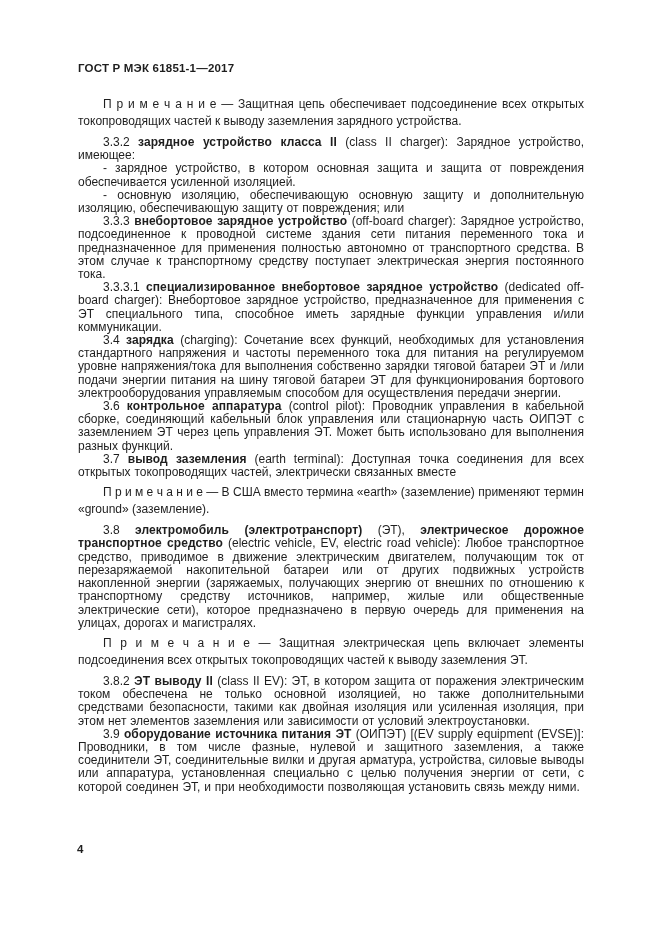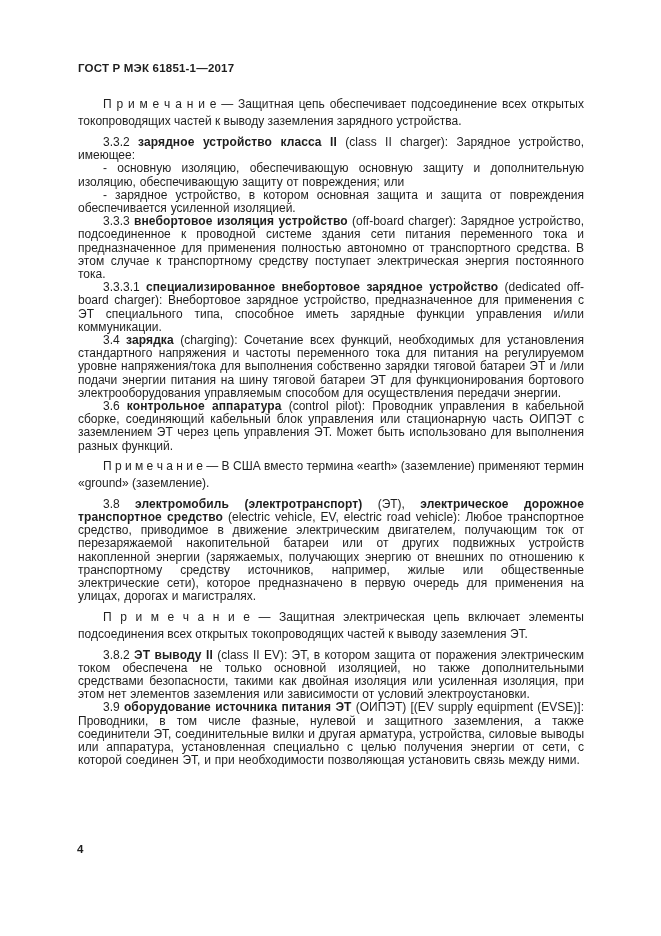--- a/index.html
+++ b/index.html
@@ -57,26 +57,27 @@
 </style>
 </head>
 <body style="background: rgb(255, 255, 255);">
 
 <div class="page" style="color: rgb(30, 30, 30);">
   <div class="content">
     <p class="doc-header">ГОСТ Р МЭК 61851-1—2017</p>
     <div>
         <p class="para note"><span>П р и м е ч а н и е  — Защитная цепь обеспечивает подсоединение всех открытых токопроводящих частей к выводу заземления зарядного устройства.</span></p>
         <p class="para body"><span>3.3.2 </span><b>зарядное устройство класса II</b><span> (class II charger): Зарядное устройство, имеющее:</span></p>
+        <p class="para body"><span>- зарядное устройство, в котором основная защита и защита от повреждения обеспечивается усиленной изоляцией.</span></p>
         <p class="para body"><span>- основную изоляцию, обеспечивающую основную защиту и дополнительную изоляцию, обеспечивающую защиту от повреждения; или</span></p>
-        <p class="para body"><span>- зарядное устройство, в котором основная защита и защита от повреждения обеспечивается усиленной изоляцией.</span></p>
-        <p class="para body"><span>3.3.3 </span><b>внебортовое изоляция устройство</b><span> (off-board charger): Зарядное устройство, подсоединенное к проводной системе здания сети питания переменного тока и предназначенное для применения полностью автономно от транспортного средства. В этом случае к транспортному средству поступает электрическая энергия постоянного тока.</span></p>
+        <p class="para body"><span>3.3.3 </span><b>внебортовое зарядное устройство</b><span> (off-board charger): Зарядное устройство, подсоединенное к проводной системе здания сети питания переменного тока и предназначенное для применения полностью автономно от транспортного средства. В этом случае к транспортному средству поступает электрическая энергия постоянного тока.</span></p>
         <p class="para body"><span>3.3.3.1 </span><b>специализированное внебортовое зарядное устройство</b><span> (dedicated off-board charger): Внебортовое зарядное устройство, предназначенное для применения с ЭТ специального типа, способное иметь зарядные функции управления и/или коммуникации.</span></p>
         <p class="para body"><span>3.4 </span><b>зарядка</b><span> (charging): Сочетание всех функций, необходимых для установления стандартного напряжения и частоты переменного тока для питания на регулируемом уровне напряжения/тока для выполнения собственно зарядки тяговой батареи ЭТ и /или подачи энергии питания на шину тяговой батареи ЭТ для функционирования бортового электрооборудования управляемым способом для осуществления передачи энергии.</span></p>
         <p class="para body"><span>3.6 </span><b>контрольное аппаратура</b><span> (control pilot): Проводник управления в кабельной сборке, соединяющий кабельный блок управления или стационарную часть ОИПЭТ с заземлением ЭТ через цепь управления ЭТ. Может быть использовано для выполнения разных функций.</span></p>
+        <p class="para body"><span>3.7 </span><b>вывод заземления</b><span> (earth terminal): Доступная точка соединения для всех открытых токопроводящих частей, электрически связанных вместе</span></p>
         <p class="para note"><span>П р и м е ч а н и е  — В США вместо термина «earth» (заземление) применяют термин «ground» (заземление).</span></p>
         <p class="para body"><span>3.8 </span><b>электромобиль (электротранспорт)</b><span> (ЭТ), </span><b>электрическое дорожное транспортное средство</b><span> (electric vehicle, EV, electric road vehicle): Любое транспортное средство, приводимое в движение электрическим двигателем, получающим ток от перезаряжаемой накопительной батареи или от других подвижных устройств накопленной энергии (заряжаемых, получающих энергию от внешних по отношению к транспортному средству источников, например, жилые или общественные электрические сети), которое предназначено в первую очередь для применения на улицах, дорогах и магистралях.</span></p>
         <p class="para note"><span>П р и м е ч а н и е  — Защитная электрическая цепь включает элементы подсоединения всех открытых токопроводящих частей к выводу заземления ЭТ.</span></p>
         <p class="para body"><span>3.8.2 </span><b>ЭТ выводу II</b><span> (class II EV): ЭТ, в котором защита от поражения электрическим током обеспечена не только основной изоляцией, но также дополнительными средствами безопасности, такими как двойная изоляция или усиленная изоляция, при этом нет элементов заземления или зависимости от условий электроустановки.</span></p>
         <p class="para body"><span>3.9 </span><b>оборудование источника питания ЭТ</b><span> (ОИПЭТ) [(EV supply equipment (EVSE)]: Проводники, в том числе фазные, нулевой и защитного заземления, а также соединители ЭТ, соединительные вилки и другая арматура, устройства, силовые выводы или аппаратура, установленная специально с целью получения энергии от сети, с которой соединен ЭТ, и при необходимости позволяющая установить связь между ними.</span></p>
       </div>
   </div>
   <div class="page-number">4</div>
 </div>
 

